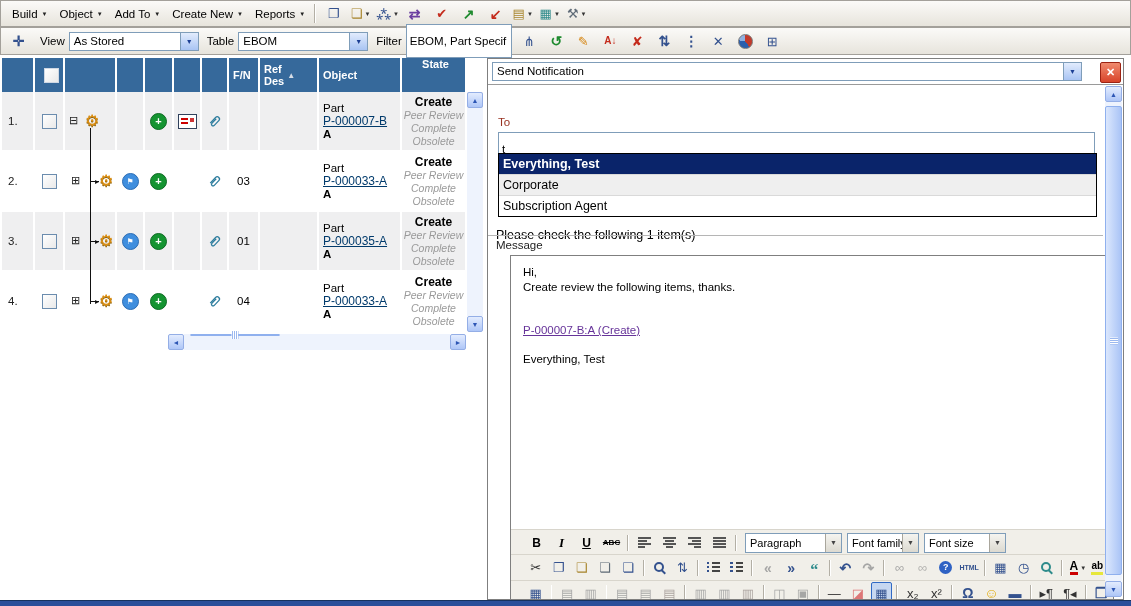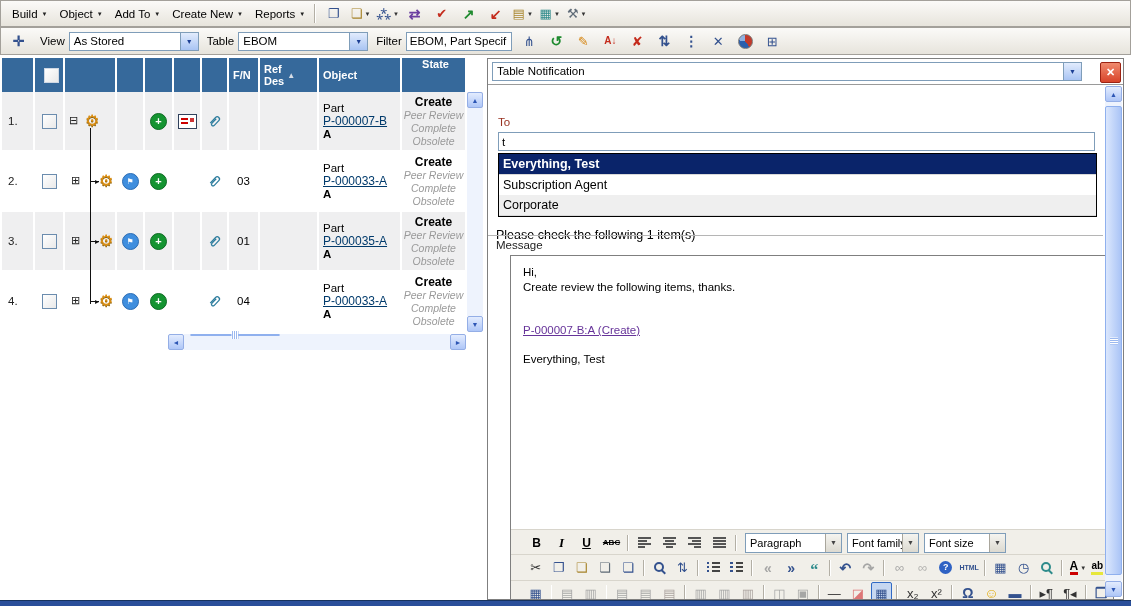--- a/index.html
+++ b/index.html
@@ -22,21 +22,21 @@
   .blu{color:#33518e}.tan{color:#a8852c}.pur{color:#6b3fa0}.red{color:#c42b1c}
   .grn{color:#1e8a2e}.tea{color:#2e8b8b}.gry{color:#5f6b77}.org{color:#d58512}
   .dk{color:#333}.yel{color:#e0a800}.pnk{color:#d77}
   .bb{font-weight:bold;font-size:14px}
   .tsm{font-size:10px;font-weight:bold}
   .lbl{margin:0 4px 0 8px}
   .xpcombo{display:flex;align-items:stretch;background:#fff;border:1px solid #7f9db9;height:19px;box-sizing:border-box}
   .xpcombo .val{flex:1;padding:2px 4px;font-size:11.5px;white-space:nowrap;overflow:hidden}
   .xpbtn{width:17px;display:flex;align-items:center;justify-content:center;
          background:linear-gradient(#e2ecfd,#a9c4f3);border-left:1px solid #7f9db9;color:#1c3f94;font-size:7px}
-  .xinput{border:1px solid #7f9db9;height:19px;box-sizing:border-box;font-family:"Liberation Sans",sans-serif;font-size:11.5px;padding:1px 3px;outline:none}
+  .xinput{border:1px solid #7f9db9;height:34px;box-sizing:border-box;font-family:"Liberation Sans",sans-serif;font-size:11.5px;padding:1px 3px;outline:none}
   
   .ic-pie{width:13px;height:13px;border-radius:50%;border:1px solid #777;
           background:conic-gradient(#c23a2b 0 40%,#2b5fad 40% 78%,#8fb0e0 78% 100%)}
   .ic-mag{width:13px;height:13px;position:relative}
   .ic-mag::before{content:"";position:absolute;left:1px;top:1px;width:6px;height:6px;border:2px solid #33518e;border-radius:50%}
   .ic-mag::after{content:"";position:absolute;right:0;bottom:1px;width:5px;height:2px;background:#33518e;transform:rotate(45deg)}
   .ic-mag.tea::before{border-color:#2e8b8b}.ic-mag.tea::after{background:#2e8b8b}
   .ic-al{width:13px;height:11px;background-repeat:no-repeat;
      background-image:linear-gradient(#555,#555),linear-gradient(#555,#555),linear-gradient(#555,#555),linear-gradient(#555,#555);
      background-size:13px 2px,9px 2px,13px 2px,7px 2px}
@@ -436,34 +436,34 @@
         <span class="grip h"></span>
       </div>
     <div class="sbtn abs" style="right:0;top:0;bottom:0;width:16px">
         <span>►</span>
       </div>
   </div>
 </div>
 
 <div id="panel">
   <div id="ptitle" class="xpcombo">
-    <span class="val">Table Notification</span>
+    <span class="val">Send Notification</span>
     <span class="xpbtn">▼</span>
   </div>
   <div id="pclose">
       <span>✕</span>
     </div>
 
   <div id="pbody">
     <div class="abs mlabel" style="left:10px;top:31px">To</div>
     <input id="toin" class="xinput" value="t" style="">
     <div id="sugg">
       <div class="sitem sel">Everything, Test</div>
+      <div class="sitem alt">Corporate</div>
       <div class="sitem" style="border-bottom:none">Subscription Agent</div>
-      <div class="sitem alt">Corporate</div>
     </div>
     <div id="checktext">Please check the following 1 item(s)</div>
     <div id="msec">Message</div>
 
     <div id="editor">
       <div id="mbody">
         <div>Hi,</div>
         <div>Create review the following items, thanks.</div>
         <div class="sp1"></div>
         <div><a class="mlink">P-000007-B:A (Create)</a></div>

